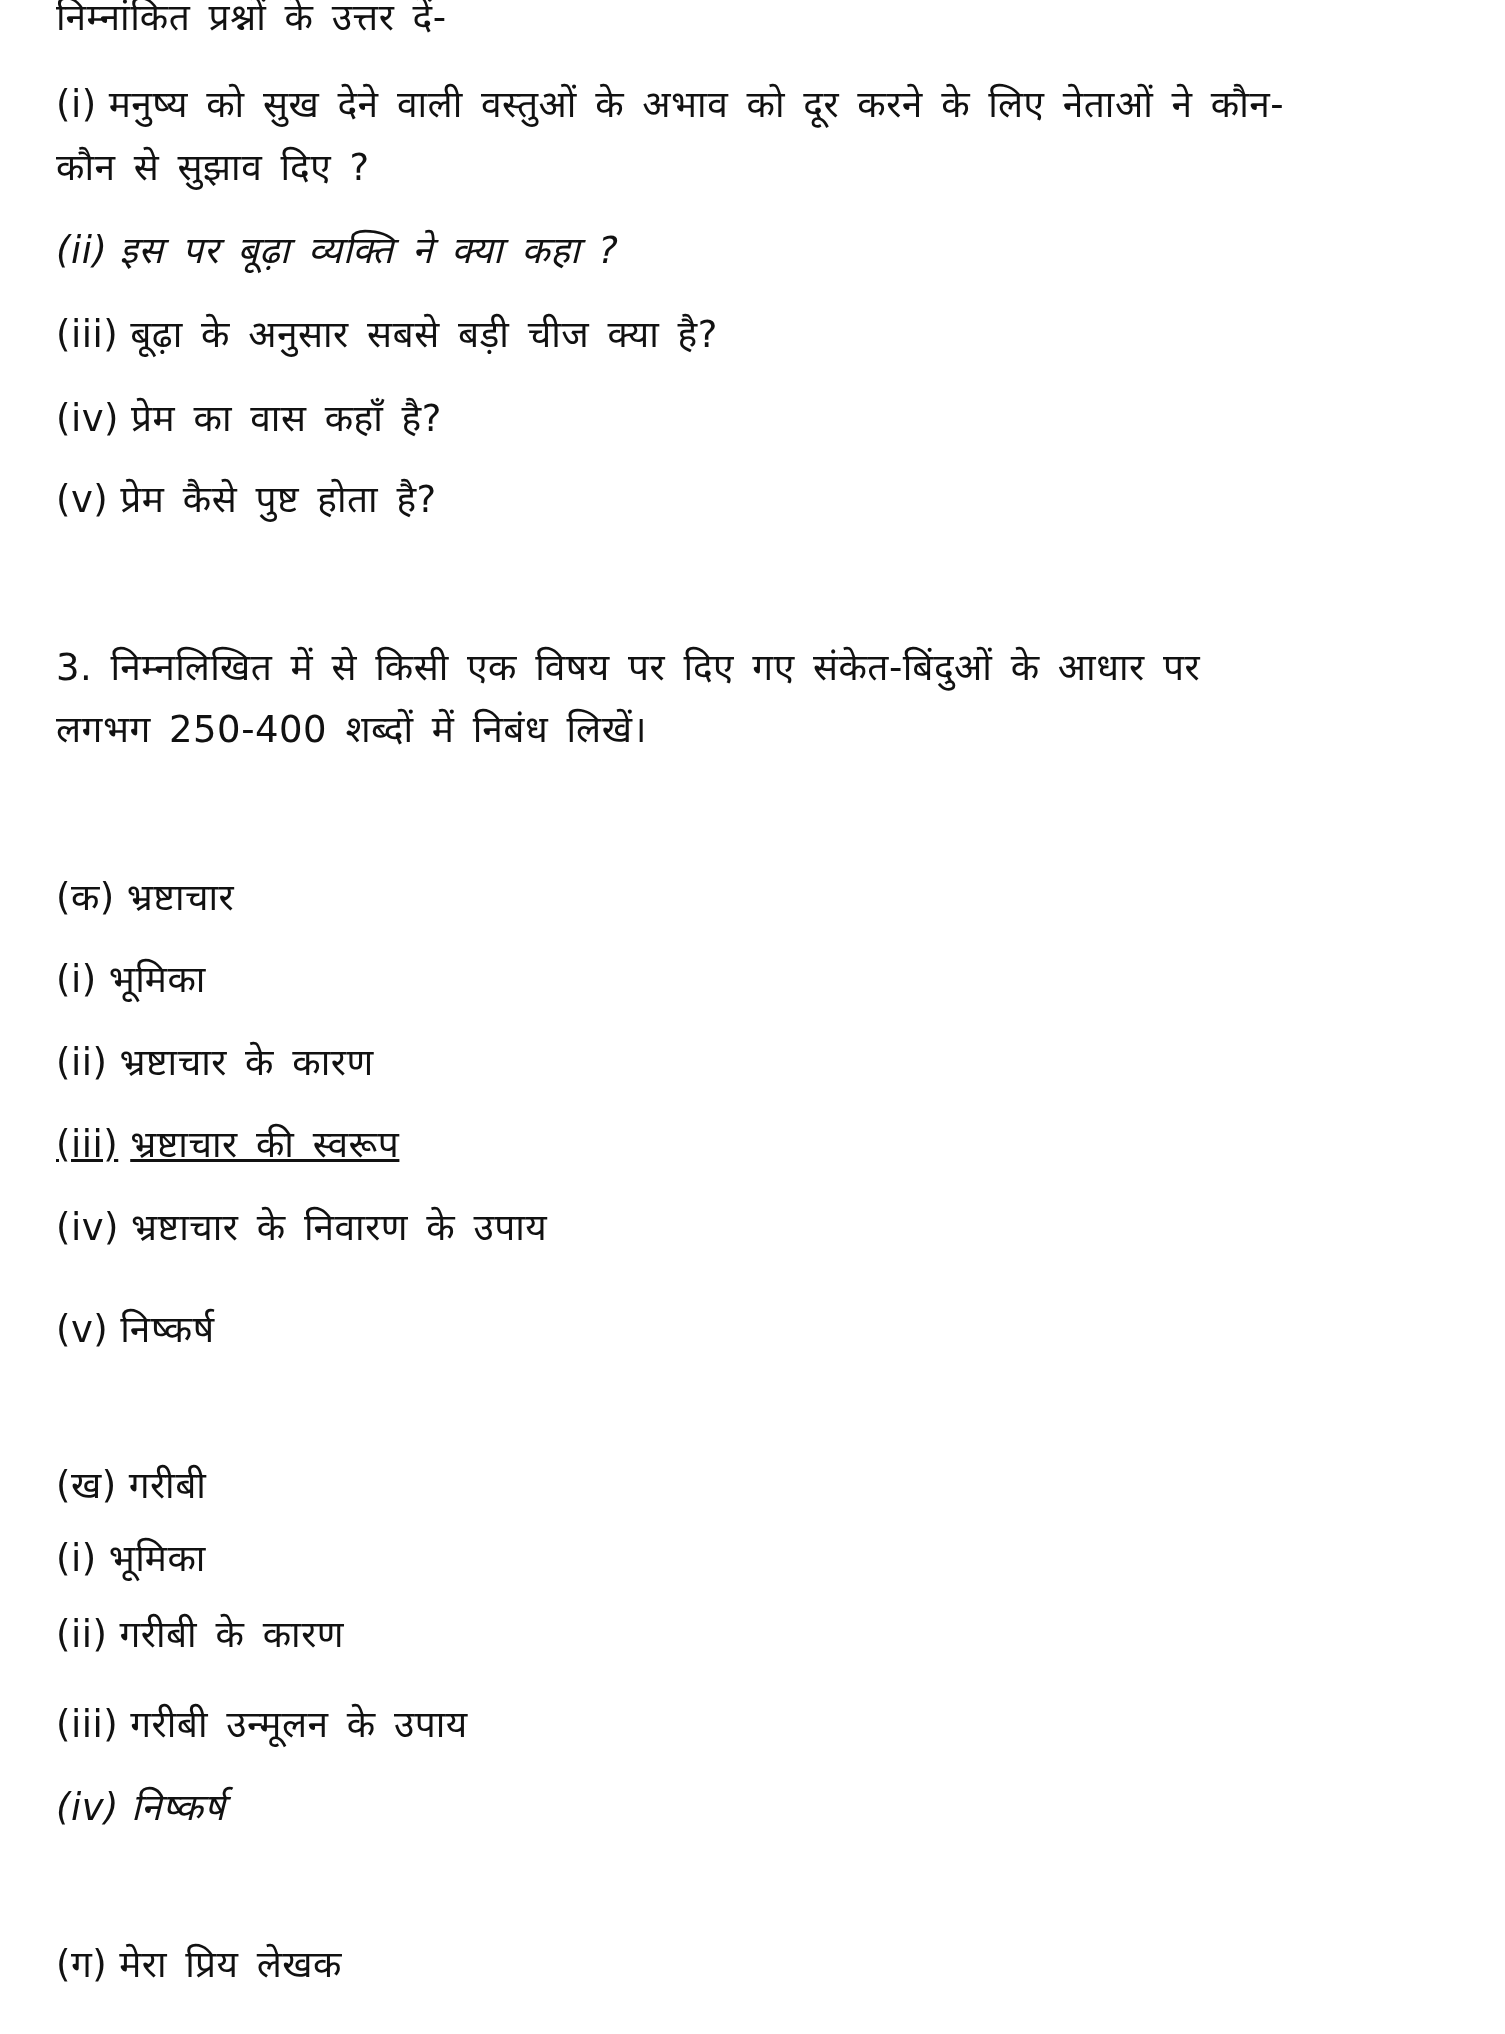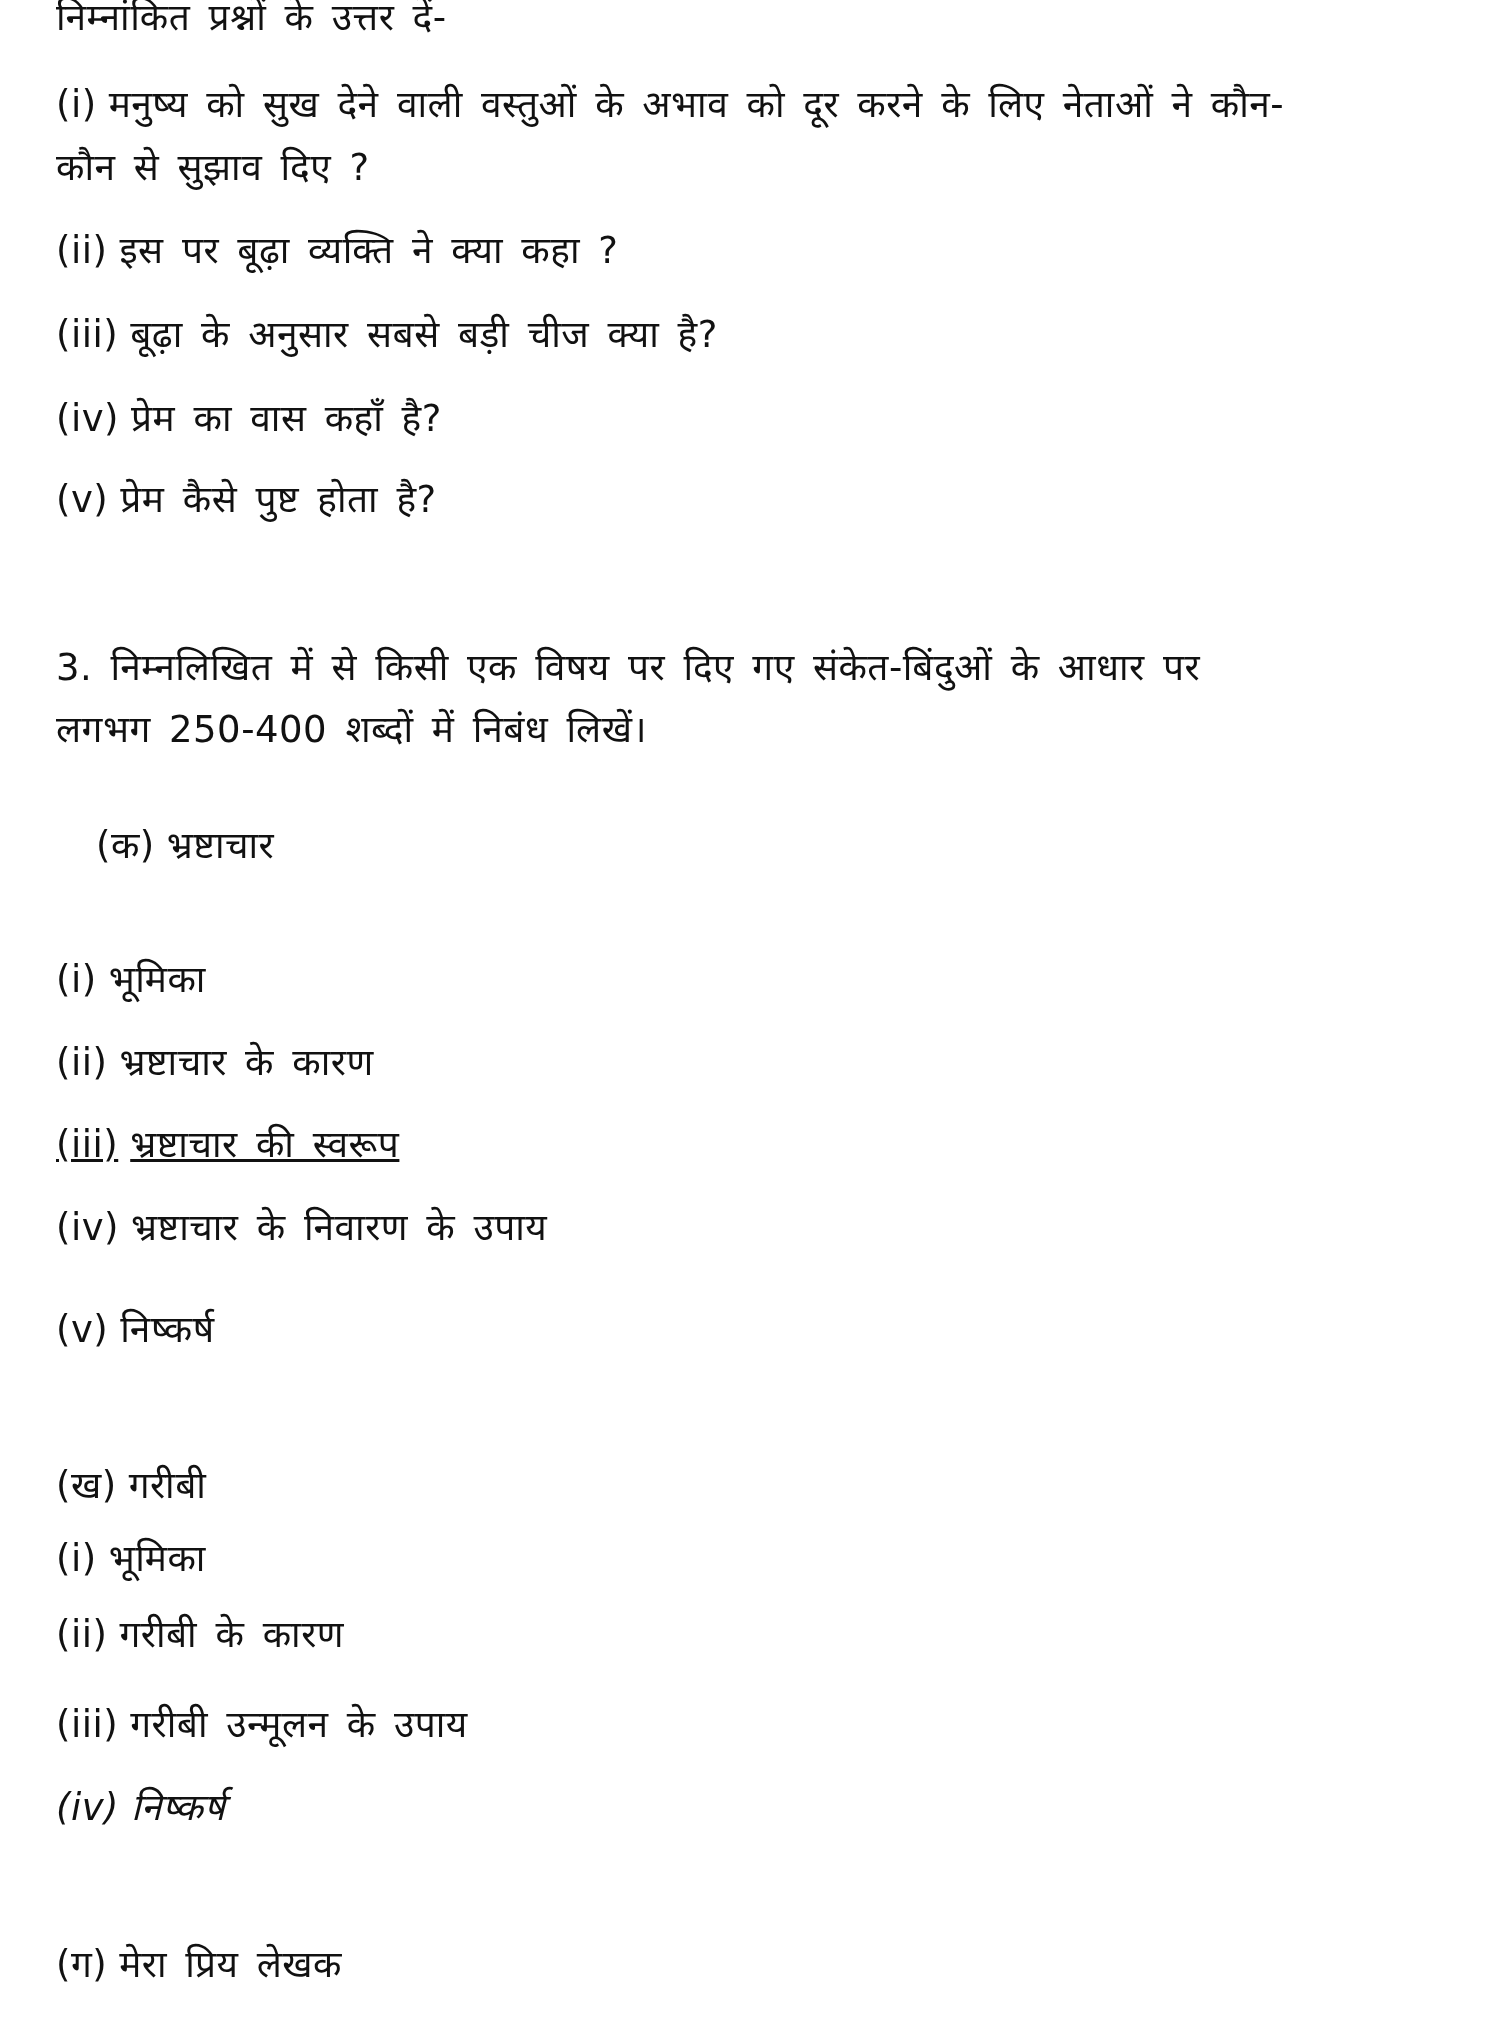--- a/index.html
+++ b/index.html
@@ -34,21 +34,21 @@
   <span>निम्नांकित प्रश्नों के उत्तर दें-</span>
 </div>
 
 <div class="line" style="top:105px;">
   <span class="marker">(i)</span><span>मनुष्य को सुख देने वाली वस्तुओं के अभाव को दूर करने के लिए नेताओं ने कौन-</span>
 </div>
 <div class="line" style="top:168px;">
   <span>कौन से सुझाव दिए ?</span>
 </div>
 
-<div class="line" style="top:251px;">
+<div class="line" style="top:251px;font-style:italic;">
   <span class="marker">(ii)</span><span>इस पर बूढ़ा व्यक्ति ने क्या कहा ?</span>
 </div>
 
 <div class="line" style="top:335px;">
   <span class="marker">(iii)</span><span>बूढ़ा के अनुसार सबसे बड़ी चीज क्या है?</span>
 </div>
 
 <div class="line" style="top:419px;">
   <span class="marker">(iv)</span><span>प्रेम का वास कहाँ है?</span>
 </div>
@@ -57,21 +57,21 @@
   <span class="marker">(v)</span><span>प्रेम कैसे पुष्ट होता है?</span>
 </div>
 
 <div class="line" style="top:668px;">
   <span>3. निम्नलिखित में से किसी एक विषय पर दिए गए संकेत-बिंदुओं के आधार पर</span>
 </div>
 <div class="line" style="top:730px;">
   <span>लगभग 250-400 शब्दों में निबंध लिखें।</span>
 </div>
 
-<div class="line" style="top:846px;margin-left:40px;">
+<div class="line" style="top:898px;">
   <span class="marker">(क)</span><span>भ्रष्टाचार</span>
 </div>
 <div class="line" style="top:980px;">
   <span class="marker">(i)</span><span>भूमिका</span>
 </div>
 <div class="line" style="top:1063px;">
   <span class="marker">(ii)</span><span>भ्रष्टाचार के कारण</span>
 </div>
 <div class="line" style="top:1145px;text-decoration:underline;">
   <span class="marker">(iii)</span><span>भ्रष्टाचार की स्वरूप</span>

